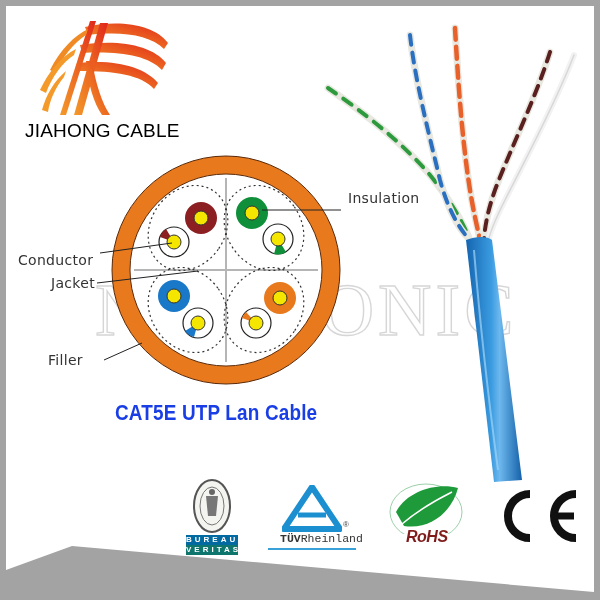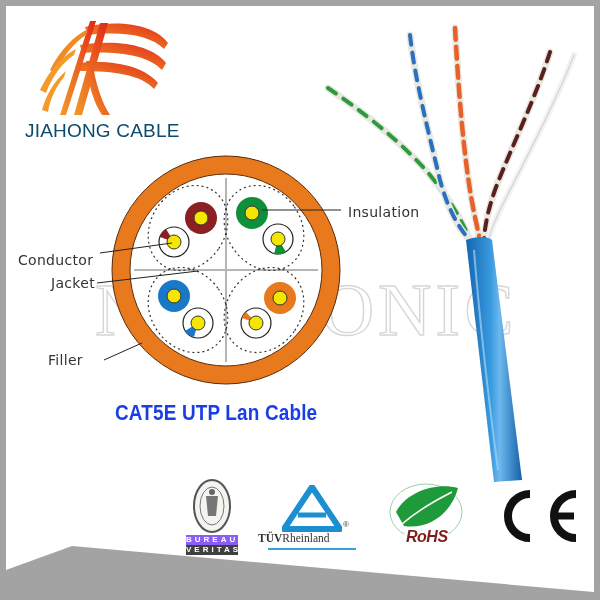--- a/index.html
+++ b/index.html
@@ -1,25 +1,25 @@
 <!DOCTYPE html>
 <html><head>
 <meta charset="utf-8">
 <style>
   html, body { margin: 0; padding: 0; }
   body { width: 600px; height: 600px; background: #a3a3a3; position: relative; overflow: hidden; font-family: "Liberation Sans", sans-serif; }
   .panel { position: absolute; left: 0; top: 0; width: 600px; height: 600px; }
   .abs { position: absolute; }
-  .brand-text { left: 25px; top: 120px; font-size: 19px; color: #0c4a6e; letter-spacing: 0.2px; font-family: "Liberation Sans", sans-serif; }
+  .brand-text { left: 25px; top: 120px; font-size: 19px; color: #000000; letter-spacing: 0.2px; font-family: "Liberation Sans", sans-serif; }
   .label { font-size: 14px; color: #333; font-family: "DejaVu Sans", sans-serif; letter-spacing: 0.3px; }
   .title { left: 115px; top: 400px; font-size: 22px; font-weight: bold; color: #1a3ee6; font-family: "Liberation Sans", sans-serif; transform: scaleX(0.86); transform-origin: left top; letter-spacing: 0.2px; }
   .watermark { left: 95px; top: 268px; font-size: 74px; font-family: "Liberation Serif", serif; color: rgba(255,255,255,0); -webkit-text-stroke: 1.4px rgba(180,180,180,0.55); letter-spacing: 4px; }
-  .bv-top { left: 186px; top: 535px; width: 52px; height: 10px; background: #8b5cf6; color: #fff; font-size: 8px; text-align: right; line-height: 10px; letter-spacing: 3px; font-weight: bold; }
-  .bv-bot { left: 186px; top: 545px; width: 52px; height: 10px; background: #404040; color: #fff; font-size: 8px; text-align: center; line-height: 10px; letter-spacing: 3px; font-weight: bold; }
-  .tuv-text { left: 258px; top: 532px; font-size: 11.5px; color: #333; font-family: Liberation Serif, serif; }
+  .bv-top { left: 186px; top: 535px; width: 52px; height: 10px; background: #0369a1; color: #fff; font-size: 8px; text-align: right; line-height: 10px; letter-spacing: 3px; font-weight: bold; }
+  .bv-bot { left: 186px; top: 545px; width: 52px; height: 10px; background: #0f766e; color: #fff; font-size: 8px; text-align: center; line-height: 10px; letter-spacing: 3px; font-weight: bold; }
+  .tuv-text { left: 280px; top: 532px; font-size: 11.5px; color: #333; font-family: Liberation Mono, monospace; }
   .tuv-text b { font-weight: bold; }
   .rohs-text { left: 386px; top: 528px; font-size: 16px; font-weight: bold; font-style: italic; color: #7f1d1d; font-family: "Liberation Sans", sans-serif; letter-spacing: -0.5px; margin-left: 20px; }
 </style>
 </head>
 <body>
 
 <svg class="panel" width="600" height="600" viewBox="0 0 600 600">
   <polygon points="6,6 594,6 594,592 72,546 6,570" fill="#ffffff"></polygon>
 </svg>
 
@@ -85,21 +85,21 @@
   <circle cx="256" cy="323" r="7" fill="#f5e600" stroke="#333" stroke-width="1"></circle>
 
   <line x1="100" y1="253" x2="172" y2="243" stroke="#222" stroke-width="1"></line>
   <line x1="97" y1="283" x2="198" y2="271" stroke="#222" stroke-width="1"></line>
   <line x1="104" y1="360" x2="142" y2="343" stroke="#222" stroke-width="1"></line>
   <line x1="262" y1="210" x2="341" y2="210" stroke="#222" stroke-width="1"></line>
 </svg>
 <div class="abs label" style="left:18px;top:252px">Conductor</div>
 <div class="abs label" style="left:51px;top:275px">Jacket</div>
 <div class="abs label" style="left:48px;top:352px">Filler</div>
-<div class="abs label" style="left:348px;top:204px">Insulation</div>
+<div class="abs label" style="left:348px;top:190px">Insulation</div>
 
 <svg class="abs" style="left:320px;top:20px" width="280" height="470" viewBox="320 20 280 470">
   <defs>
     <linearGradient id="cg" x1="0" y1="0" x2="1" y2="0">
       <stop offset="0" stop-color="#1565b0"></stop>
       <stop offset="0.45" stop-color="#3a9be0"></stop>
       <stop offset="0.6" stop-color="#6db8ee"></stop>
       <stop offset="1" stop-color="#1561a8"></stop>
     </linearGradient>
   </defs>

